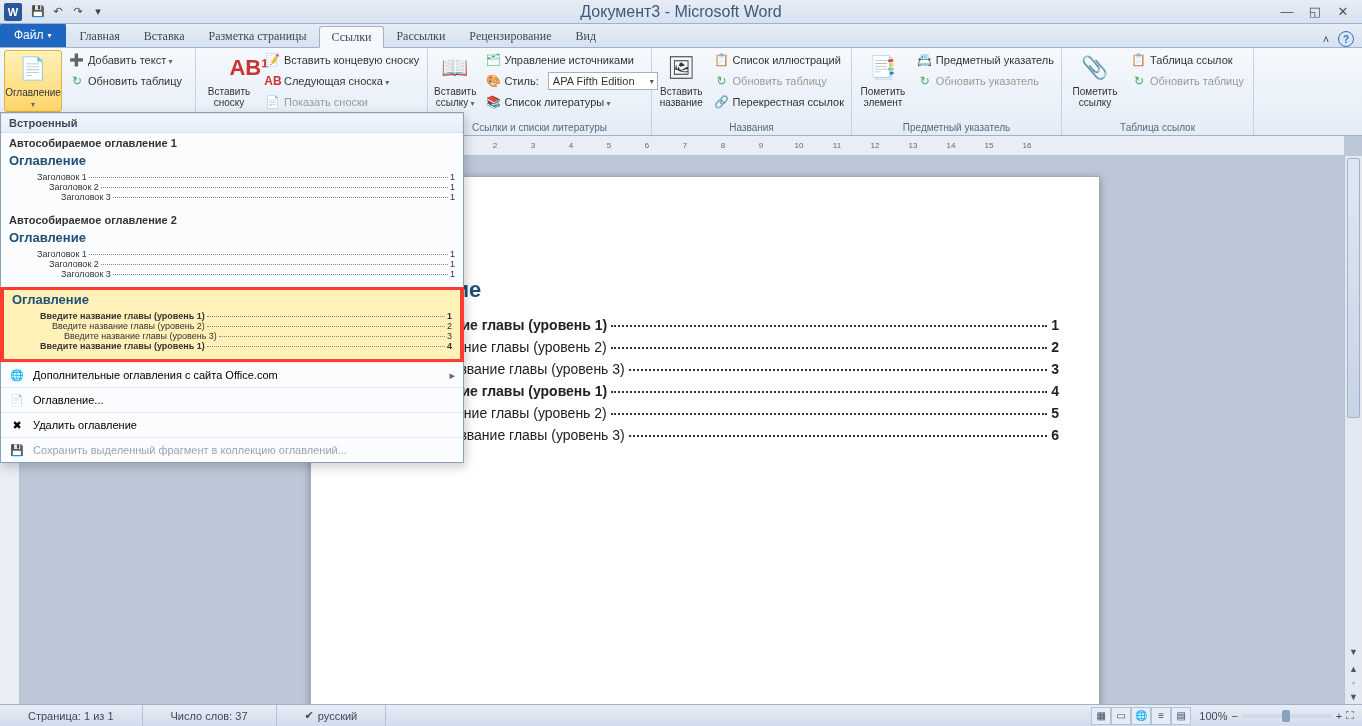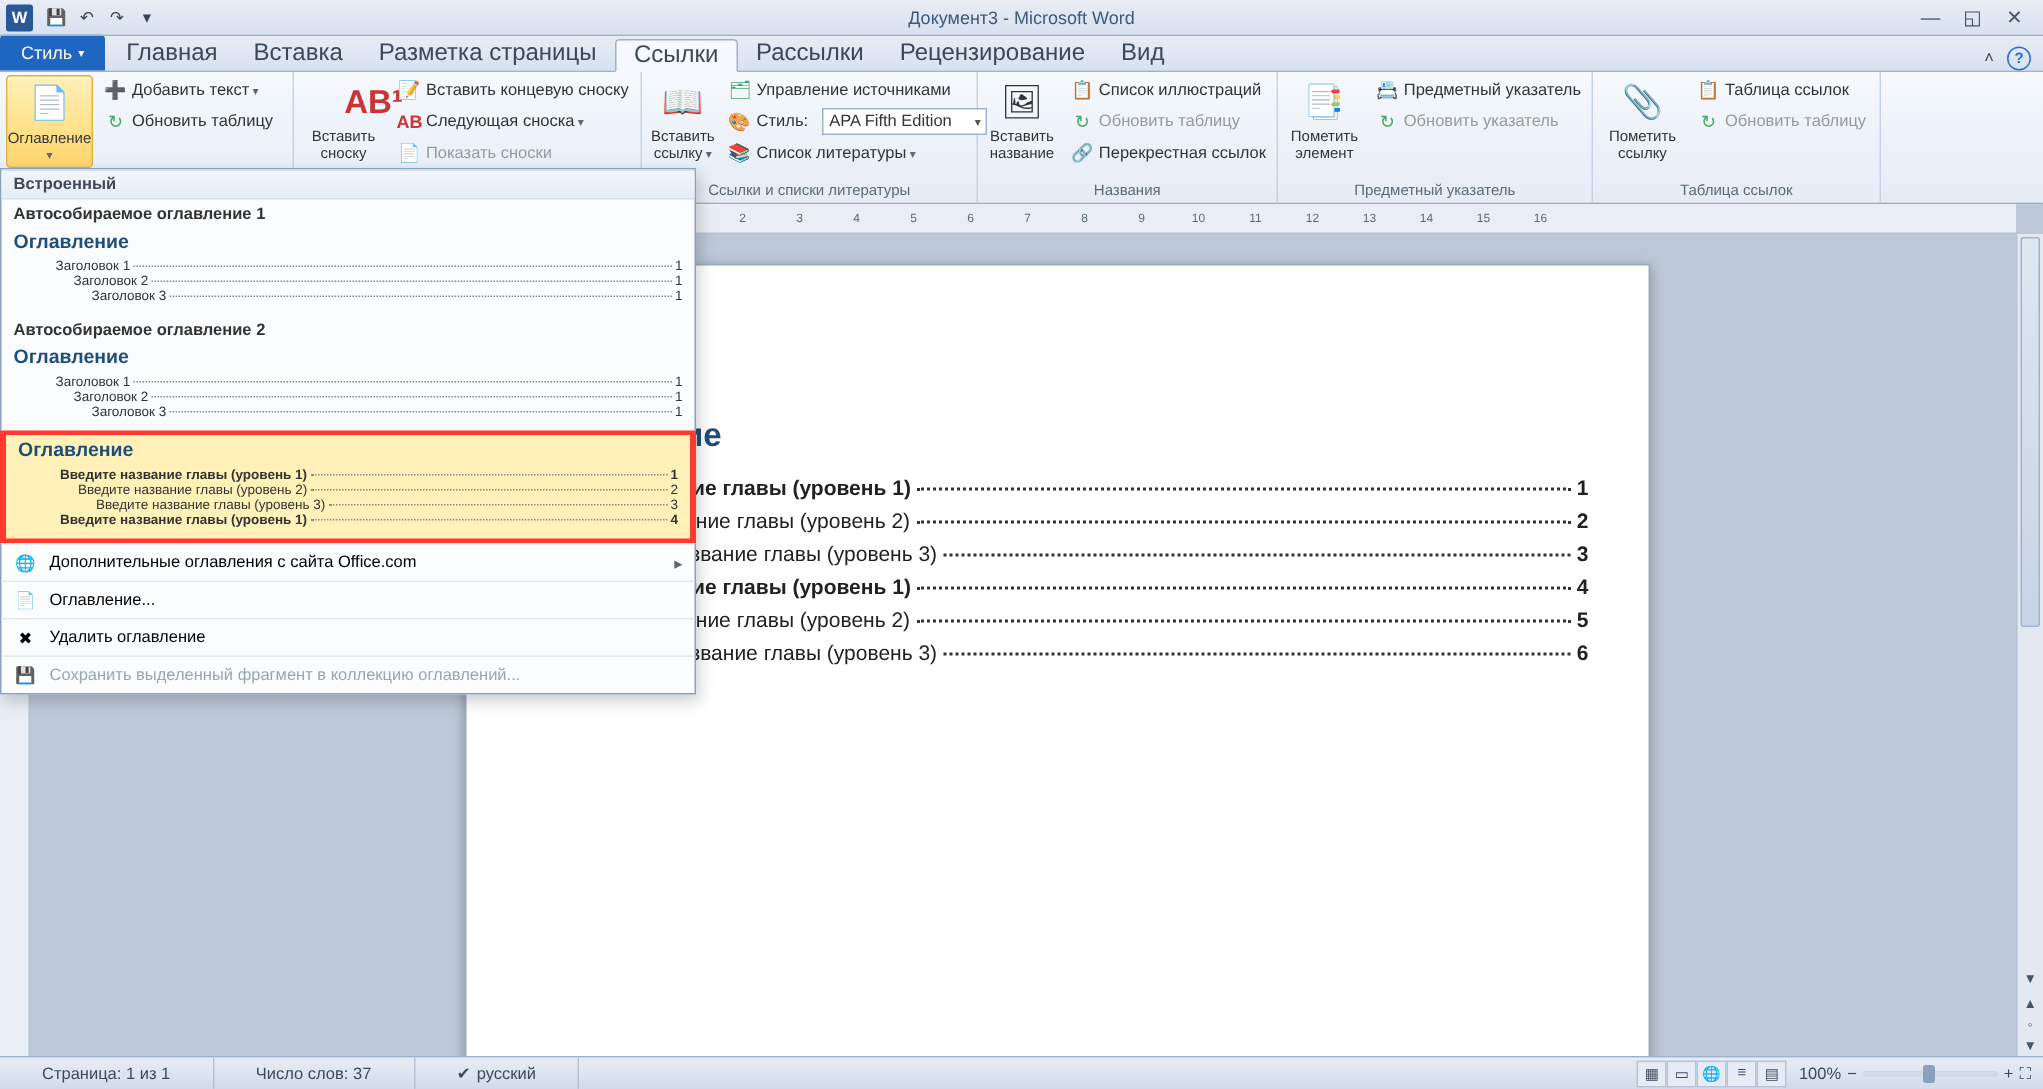--- a/index.html
+++ b/index.html
@@ -3,28 +3,28 @@
 <meta charset="utf-8">
 <style>
 * { box-sizing: border-box; margin: 0; padding: 0; font-family: "Segoe UI", Tahoma, sans-serif; }
 body { width: 1362px; height: 726px; background: #fff; overflow: hidden; position: relative; font-size: 11px; }
 
 
 .titlebar { height: 24px; background: linear-gradient(#e8edf5,#d7e1f0); display: flex; align-items: center; border-bottom: 1px solid #9fb2cc; position: relative; }
 .titlebar .word-icon { width: 18px; height: 18px; margin: 0 4px; background: #2a579a; color: #fff; font-weight: bold; font-size: 11px; display: flex; align-items: center; justify-content: center; border-radius: 2px; }
 .titlebar .qat { display: flex; gap: 4px; margin-left: 4px; }
 .titlebar .qat .qbtn { width: 16px; height: 16px; display:flex;align-items:center;justify-content:center;color:#345; }
-.titlebar .title { position:absolute; left:0; right:0; text-align:center; font-size: 12px; color:#3e5a7a; pointer-events:none; }
+.titlebar .title { position:absolute; left:0; right:0; text-align:center; font-size: 16px; color:#3e5a7a; pointer-events:none; }
 .titlebar .winctrl { margin-left: auto; display:flex; gap: 6px; margin-right: 8px; }
 .titlebar .winctrl span { width: 22px; height: 16px; display:flex;align-items:center;justify-content:center;color:#456;font-size:13px; }
 
 
 .ribbon-tabs { height: 24px; background: linear-gradient(#e8edf5,#d7e1f0); display:flex; align-items:flex-end; border-bottom:1px solid #9fb2cc; padding-left:0; }
 .file-tab { background:#1f66c1; color:#fff; height:24px; padding:0 14px; display:flex; align-items:center; font-size:12px; border-radius:3px 3px 0 0; margin-right:2px; }
-.tab { height:22px; padding:0 12px; display:flex; align-items:center; font-size:16px; color:#3a4a5a; cursor:pointer; }
+.tab { height:22px; padding:0 12px; display:flex; align-items:center; font-size:12px; color:#3a4a5a; cursor:pointer;font-family:Liberation Serif, serif; }
 .tab.active { background:#f5f8fc; border:1px solid #9fb2cc; border-bottom:1px solid #f5f8fc; border-radius:3px 3px 0 0; margin-bottom:-1px; }
 .ribbon-tabs .help { margin-left:auto; display:flex; gap:4px; margin-right:8px; align-items:center; }
 .ribbon-tabs .help span{width:16px;height:16px;display:flex;align-items:center;justify-content:center;color:#345;}
 
 
 .ribbon { height: 88px; background: linear-gradient(#f6f9fd,#e4ecf6); border-bottom:1px solid #9fb2cc; display:flex; position:relative; }
 .group { border-right:1px solid #c5d3e6; display:flex; flex-direction:column; padding:2px 4px 0 4px; }
 .group-body { flex:1; display:flex; align-items:flex-start; gap:4px; }
 .group-label { text-align:center; font-size:10px; color:#5a6a7a; padding:1px 0 2px; position:relative; }
 .group-label .launcher { position:absolute; right:2px; bottom:2px; width:10px;height:10px;border:1px solid #97a9c0;font-size:7px;line-height:8px;color:#5a6a7a; }
@@ -98,21 +98,21 @@
   <div class="title">Документ3 - Microsoft Word</div>
   <div class="winctrl">
     <span>―</span>
     <span>◱</span>
     <span>✕</span>
   </div>
 </div>
 
 <div class="ribbon-tabs">
   <div class="file-tab">
-      <span>Стиль</span>
+      <span>Файл</span>
       <span style="font-size:8px;margin-left:4px;">▾</span>
     </div>
   <div class="tab">Главная</div>
   <div class="tab">Вставка</div>
   <div class="tab">Разметка страницы</div>
   <div class="tab active">Ссылки</div>
   <div class="tab">Рассылки</div>
   <div class="tab">Рецензирование</div>
   <div class="tab">Вид</div>
   <div class="help">

